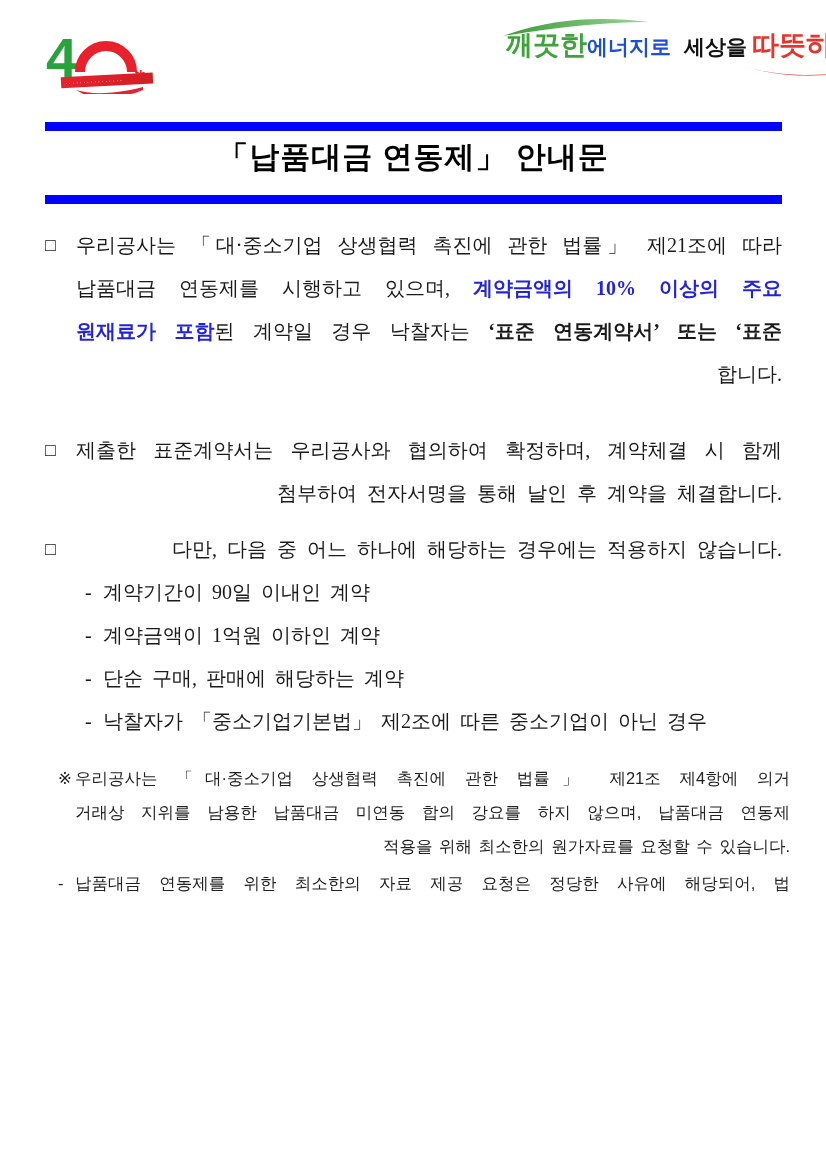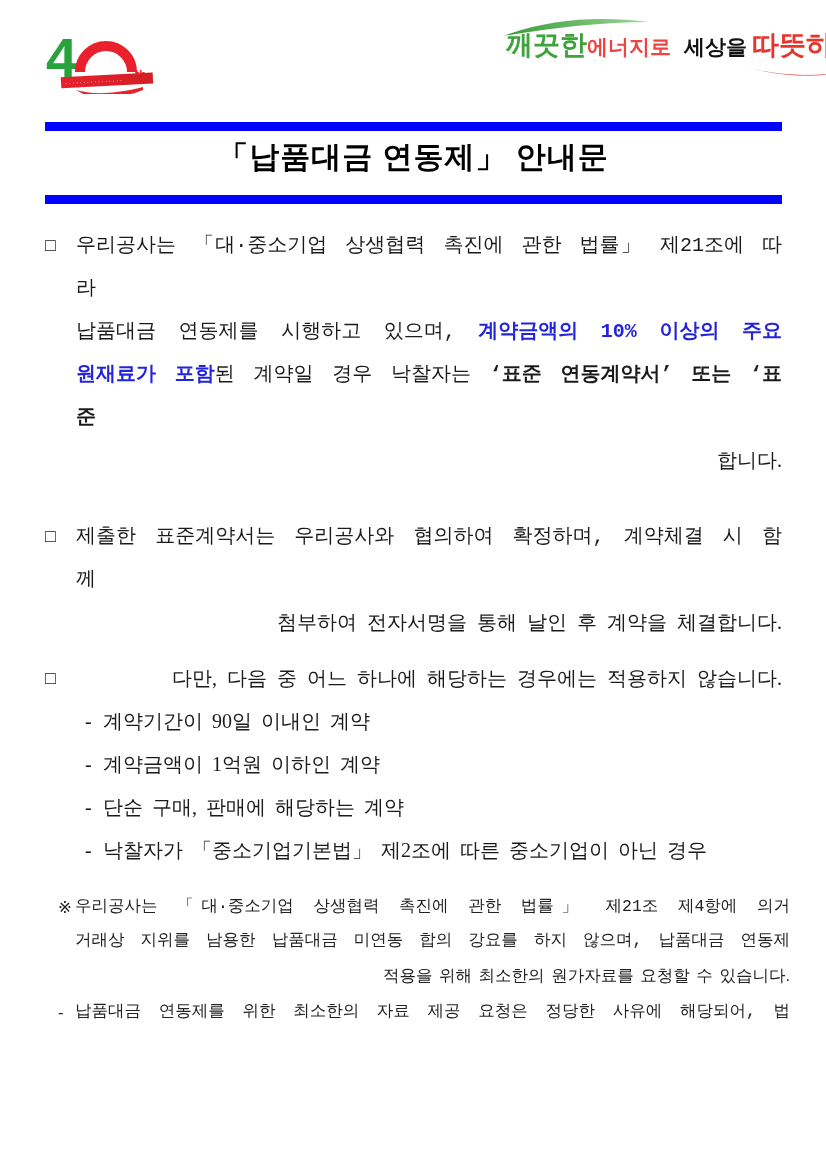--- a/index.html
+++ b/index.html
@@ -11,21 +11,21 @@
 
   
   .logo { position:absolute; left:46px; top:20px; }
 
   .slogan {
     position:absolute; left:465px; top:27px; height:40px;
     display:flex; align-items:baseline; white-space:nowrap;
     font-family:"Liberation Sans","DejaVu Sans",sans-serif; font-weight:bold;
   }
   .slogan .w1 { font-size:27px; color:#3fa33c;margin-left:41px; }
-  .slogan .w2 { font-size:21px; color:#ef4444; margin-right:13px; }
+  .slogan .w2 { font-size:21px; color:#1d4ed8; margin-right:13px; }
   .slogan .w3 { font-size:21px; color:#121212; margin-right:5px; }
   .slogan .w4 { font-size:27px; color:#e5342b;text-align:center; }
   .swoosh-green { position:absolute; left:36px; top:-11px; pointer-events:none; }
   .swoosh-red   { position:absolute; right:-10px; bottom:-13px; pointer-events:none; }
 
   
   .title-wrap { position:absolute; left:45px; top:122px; width:737px; }
   .bar { height:9px; background:#0202ff; }
   .title-text {
     height:64px; line-height:52px; text-align:center;
@@ -33,21 +33,21 @@
     font-weight:bold; font-size:30px; color:#000; letter-spacing:1px;
   }
 
   
   .content { position:absolute; left:45px; top:224px; width:737px; font-size:20px; line-height:43px; }
   .para { display:flex; }
   .p1 { margin-bottom:33px; }
   .p2 { margin-bottom:13px; }
   .bullet { flex:0 0 31px; font-size:18px; color:#1a1a1a; }
   .ptext { flex:1; word-spacing:5px; }
-  .line.full  { text-align:justify; text-align-last:justify;font-family:Liberation Mono, monospace; }
+  .line.full  { text-align:justify; text-align-last:justify; }
   .line.short { text-align:right; }
   .b  { font-weight:bold; }
   .bb { font-weight:bold; color:#2323dc; }
 
   .list { margin-left:40px; }
   .item { display:flex; }
   .item .dash { flex:0 0 18px; }
   .item .itext { flex:1; word-spacing:4px; }
 
   

